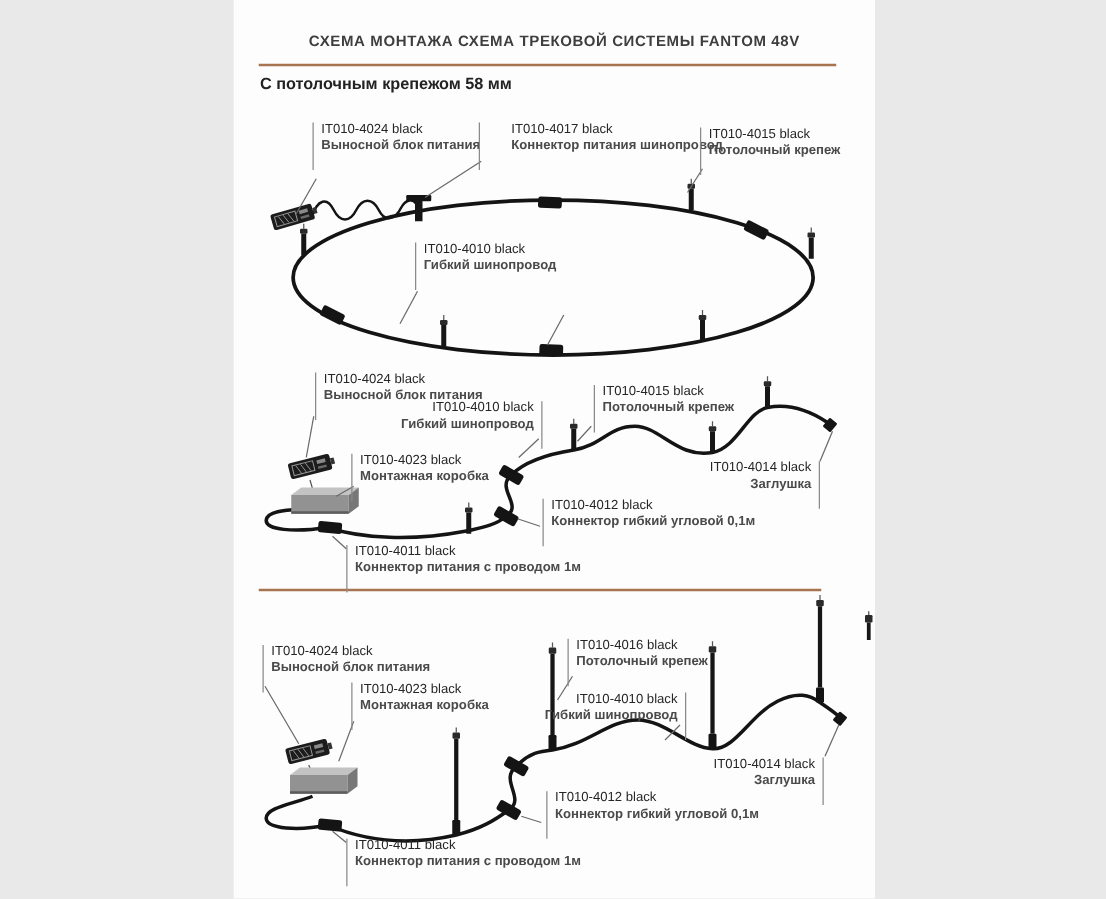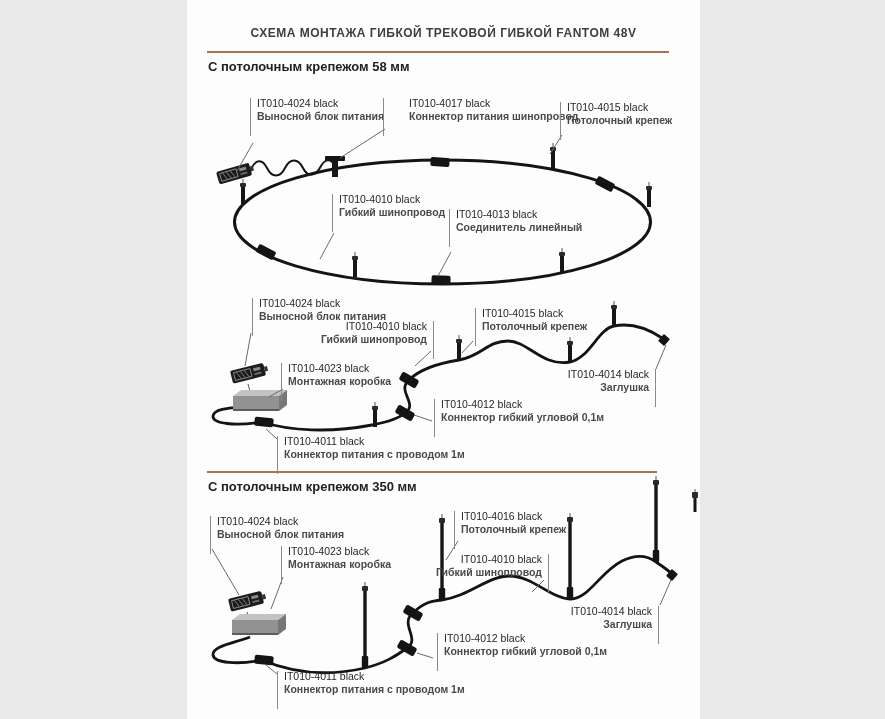--- a/index.html
+++ b/index.html
@@ -16,25 +16,24 @@
   .lbl-r{padding-left:0;padding-right:7px;text-align:right;}
   .lbl-r::before{left:auto;right:0;}
   svg{position:absolute;left:0;top:0;}
 </style>
 </head>
 <body>
 
 <div class="stage">
   <div class="sheet">
 
-    <div class="title">СХЕМА МОНТАЖА ГИБКОЙ ТРЕКОВОЙ ГИБКОЙ FANTOM 48V</div>
+    <div class="title">СХЕМА МОНТАЖА СХЕМА ТРЕКОВОЙ СИСТЕМЫ FANTOM 48V</div>
     <div class="divider" style="left:20px;top:51px;width:462px;"></div>
     <div class="sec" style="left:21px;top:59px;">С потолочным крепежом 58 мм</div>
     <div class="divider" style="left:20px;top:471px;width:450px;"></div>
-    <div class="sec" style="left:21px;top:479px;">С потолочным крепежом 350 мм</div>
 
     <svg width="513" height="719" viewBox="187 0 513 719">
       <defs>
         <g id="post">
           <line x1="0" y1="-25" x2="0" y2="-21" stroke="#555" stroke-width="1"></line>
           <rect x="-3" y="-21" width="6" height="4" rx="1" fill="#2a2a2a"></rect>
           <rect x="-2" y="-17" width="4" height="17" fill="#161616"></rect>
         </g>
         <g id="rod">
           <line x1="0" y1="-86" x2="0" y2="-82" stroke="#555" stroke-width="1"></line>
@@ -155,24 +154,20 @@
       <span class="d">Коннектор питания шинопровод</span>
     </div>
     <div class="lbl" style="left:373px;top:101px;">
       <span class="code">IT010-4015 black</span>
       <span class="d">Потолочный крепеж</span>
     </div>
     <div class="lbl" style="left:145px;top:193px;">
       <span class="code">IT010-4010 black</span>
       <span class="d">Гибкий шинопровод</span>
     </div>
-    <div class="lbl" style="left:262px;top:208px;">
-      <span class="code">IT010-4013 black</span>
-      <span class="d">Соединитель линейный</span>
-    </div>
 
     <div class="lbl" style="left:65px;top:297px;">
       <span class="code">IT010-4024 black</span>
       <span class="d">Выносной блок питания</span>
     </div>
     <div class="lbl lbl-r" style="right:266px;top:320px;">
       <span class="code">IT010-4010 black</span>
       <span class="d">Гибкий шинопровод</span>
     </div>
     <div class="lbl" style="left:288px;top:307px;">

